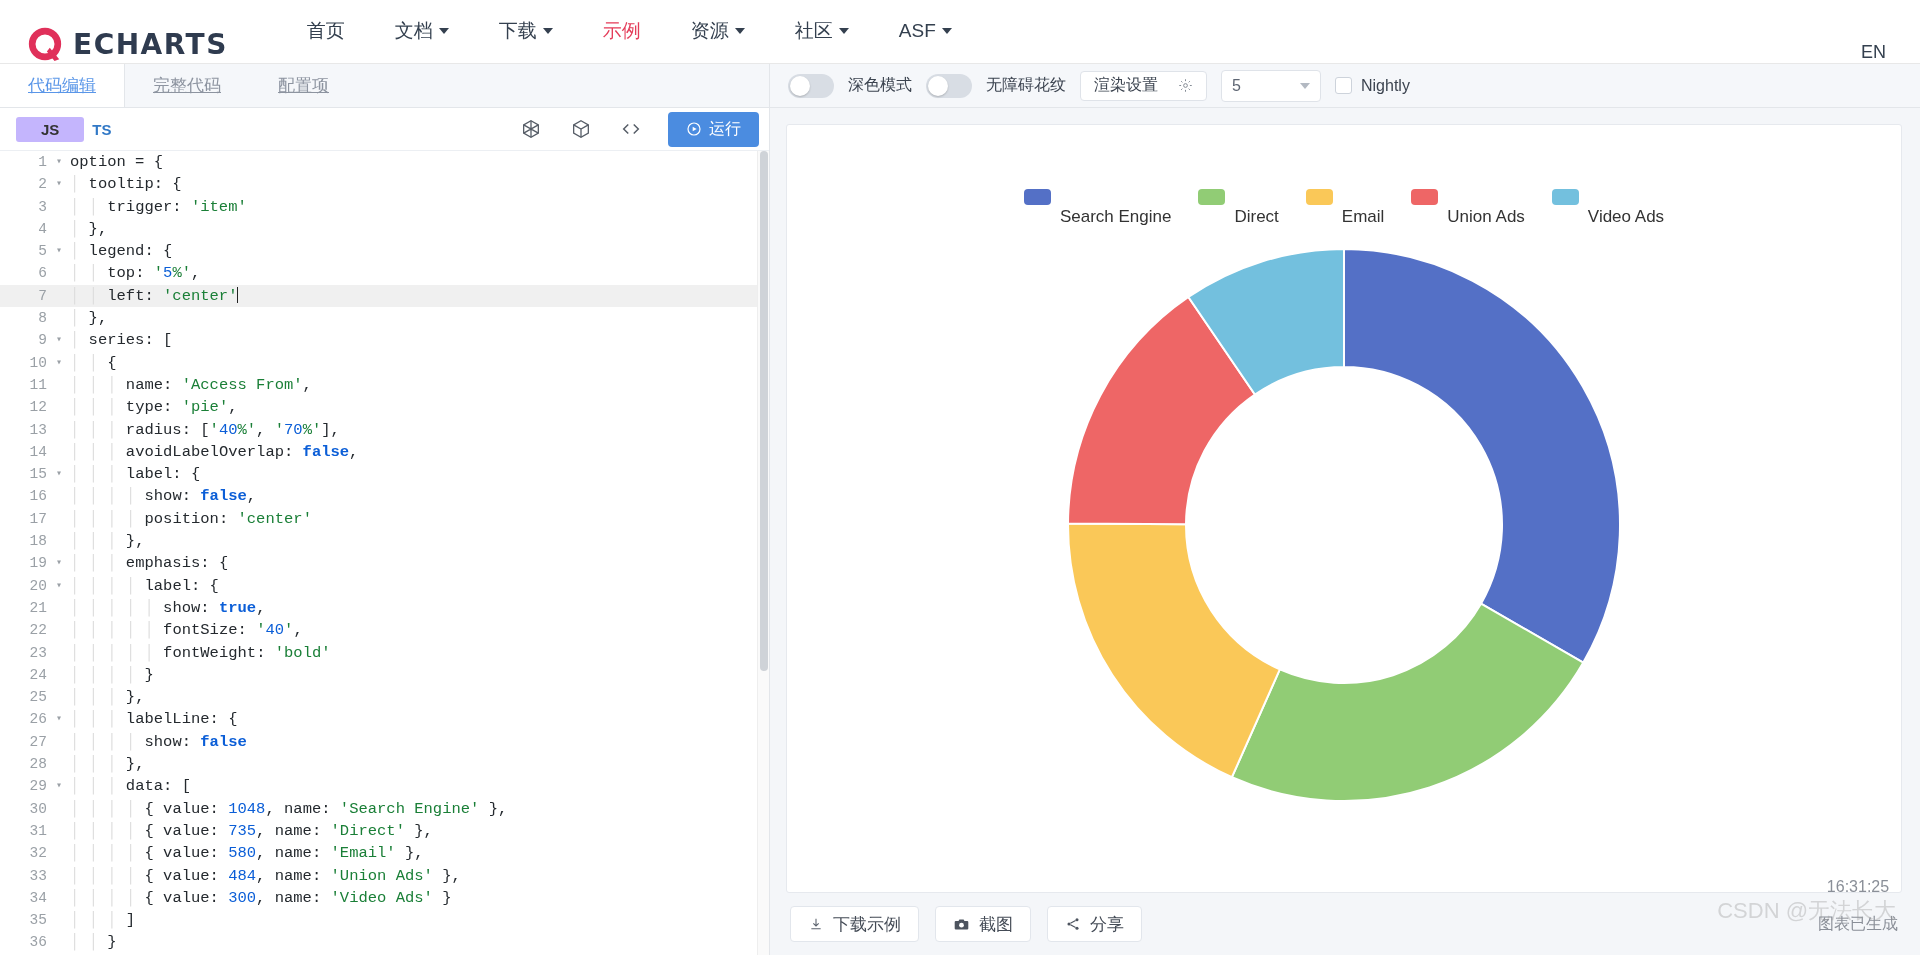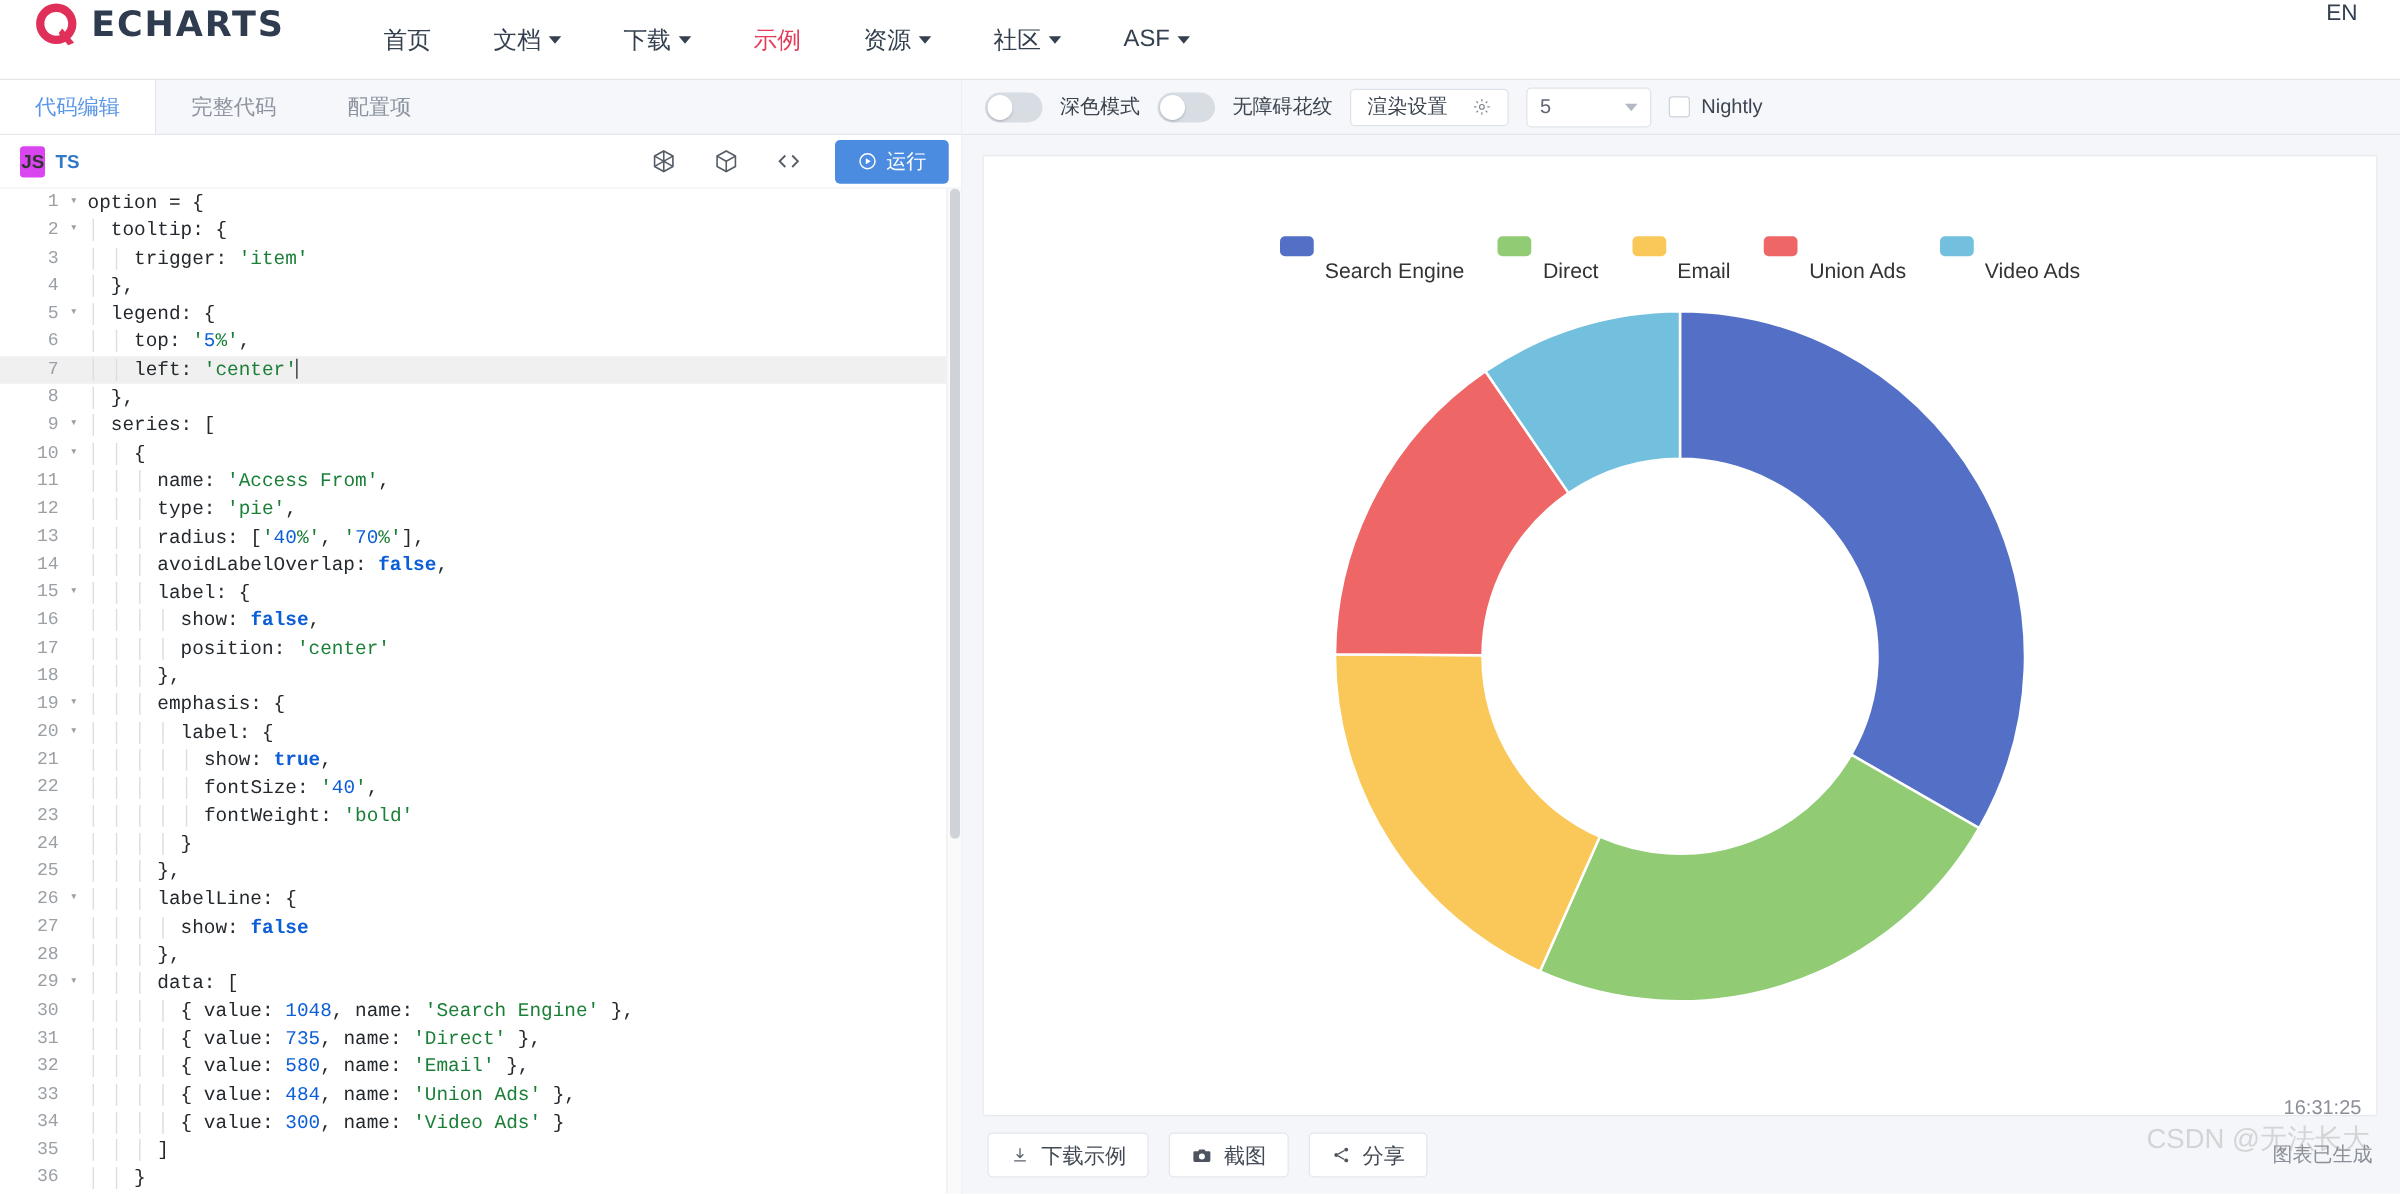--- a/index.html
+++ b/index.html
@@ -13,21 +13,21 @@
   }
   * { box-sizing: border-box; }
 
   
   .navbar {
     position: relative;
     height: 64px;
     background: #fff;
     border-bottom: 1px solid #e8e8e8;
     display: flex;
-    align-items: flex-start;
+    align-items: flex-end;
     padding: 0 26px;
   }
   .brand {
     display: flex;
     align-items: center;
     gap: 9px;
     margin-right: 54px;
     cursor: pointer;
   }
   .brand-logo { width: 38px; height: 38px; display: block; }
@@ -97,40 +97,41 @@
     border-bottom: 1px solid #e3e6ea;
   }
   .tab {
     display: flex;
     align-items: center;
     padding: 0 28px;
     font-size: 17px;
     color: #8d94a0;
     cursor: pointer;
     border-right: 1px solid transparent;
+    text-decoration: underline;
   }
   .tab.active {
     background: #fff;
     color: #5a96e8;
     border-right: 1px solid #e3e6ea;
   }
   .editor-toolbar {
     height: 43px;
     background: #fff;
     display: flex;
     align-items: center;
     padding: 0 10px 0 16px;
     border-bottom: 1px solid #eceff3;
   }
   .lang-js {
-    background: #d946ef;
+    background: #c4b5fd;
     color: #333;
     font-weight: bold;
     font-size: 15px;
-    padding: 4px 1px;
+    padding: 4px 25px;
     border-radius: 3px;
     font-family: "Liberation Sans", sans-serif;
     cursor: pointer;
   }
   .lang-ts {
     color: #3178c6;
     font-weight: bold;
     font-size: 15px;
     margin-left: 8px;
     cursor: pointer;

